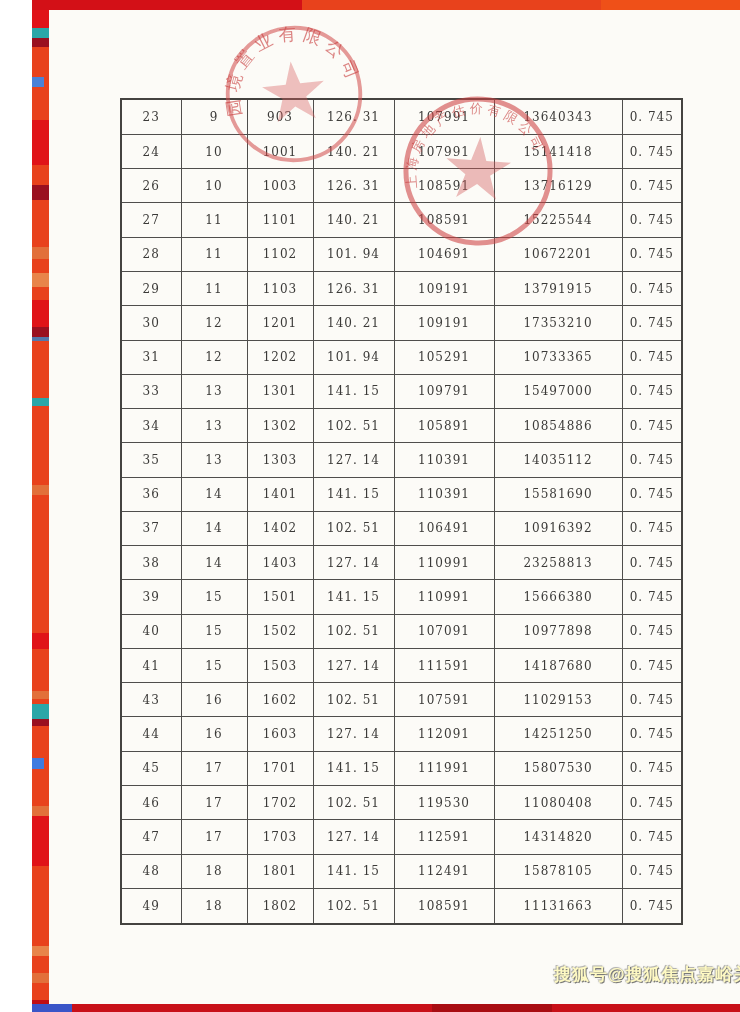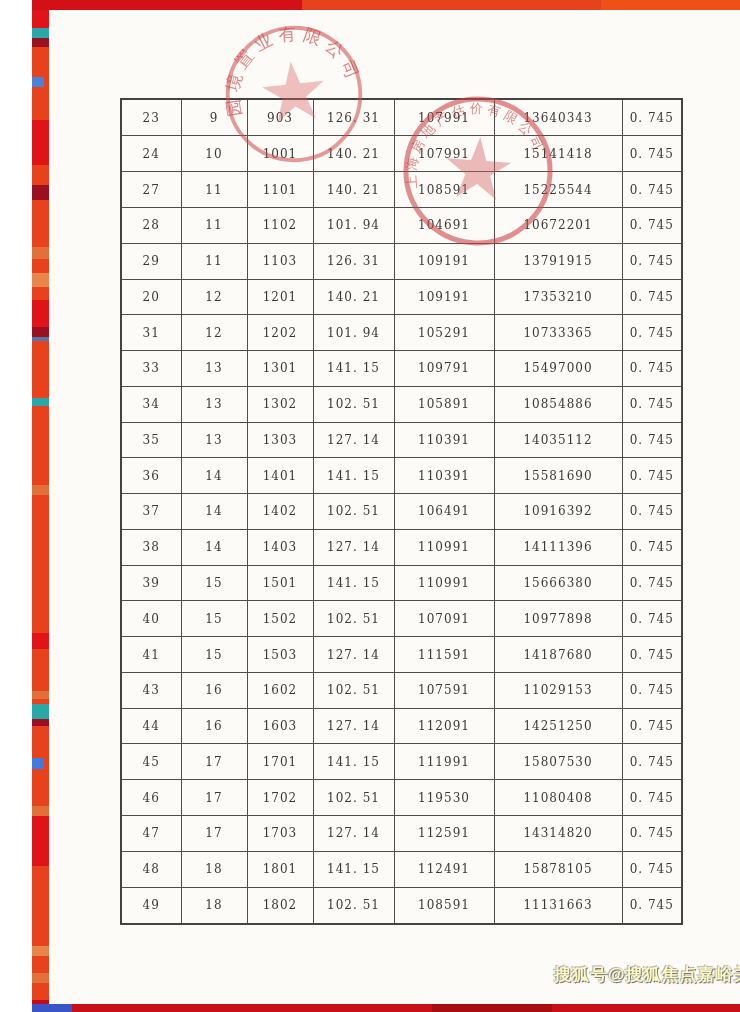--- a/index.html
+++ b/index.html
@@ -128,20 +128,29 @@
           <tr>
             <td>24</td>
             <td>10</td>
             <td>1001</td>
             <td>140. 21</td>
             <td>107991</td>
             <td>15141418</td>
             <td>0. 745</td>
           </tr>
           <tr>
+            <td>26</td>
+            <td>10</td>
+            <td>1003</td>
+            <td>126. 31</td>
+            <td>108591</td>
+            <td>13716129</td>
+            <td>0. 745</td>
+          </tr>
+          <tr>
             <td>27</td>
             <td>11</td>
             <td>1101</td>
             <td>140. 21</td>
             <td>108591</td>
             <td>15225544</td>
             <td>0. 745</td>
           </tr>
           <tr>
             <td>28</td>
@@ -155,21 +164,21 @@
           <tr>
             <td>29</td>
             <td>11</td>
             <td>1103</td>
             <td>126. 31</td>
             <td>109191</td>
             <td>13791915</td>
             <td>0. 745</td>
           </tr>
           <tr>
-            <td>20</td>
+            <td>30</td>
             <td>12</td>
             <td>1201</td>
             <td>140. 21</td>
             <td>109191</td>
             <td>17353210</td>
             <td>0. 745</td>
           </tr>
           <tr>
             <td>31</td>
             <td>12</td>
@@ -223,21 +232,21 @@
             <td>106491</td>
             <td>10916392</td>
             <td>0. 745</td>
           </tr>
           <tr>
             <td>38</td>
             <td>14</td>
             <td>1403</td>
             <td>127. 14</td>
             <td>110991</td>
-            <td>14111396</td>
+            <td>23258813</td>
             <td>0. 745</td>
           </tr>
           <tr>
             <td>39</td>
             <td>15</td>
             <td>1501</td>
             <td>141. 15</td>
             <td>110991</td>
             <td>15666380</td>
             <td>0. 745</td>

